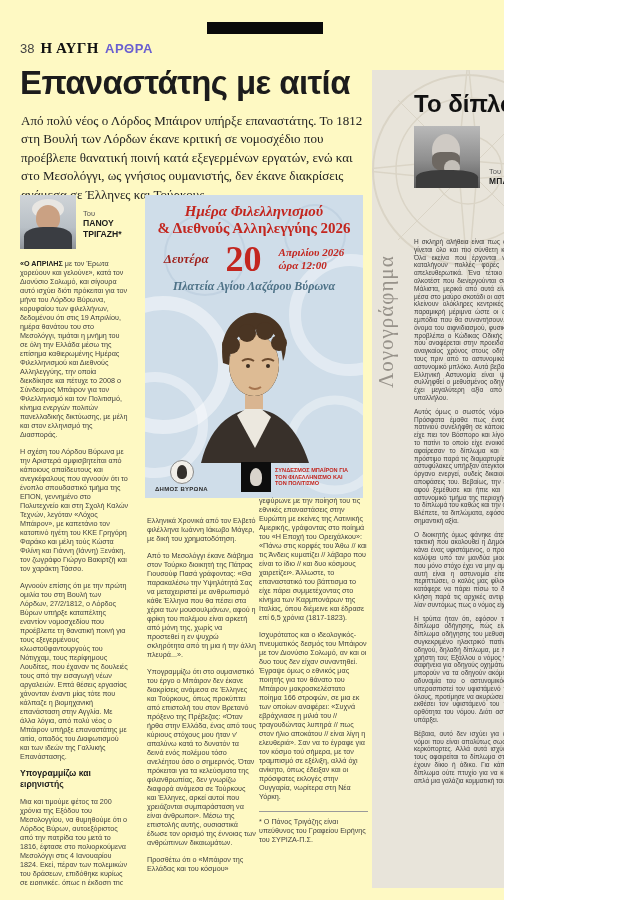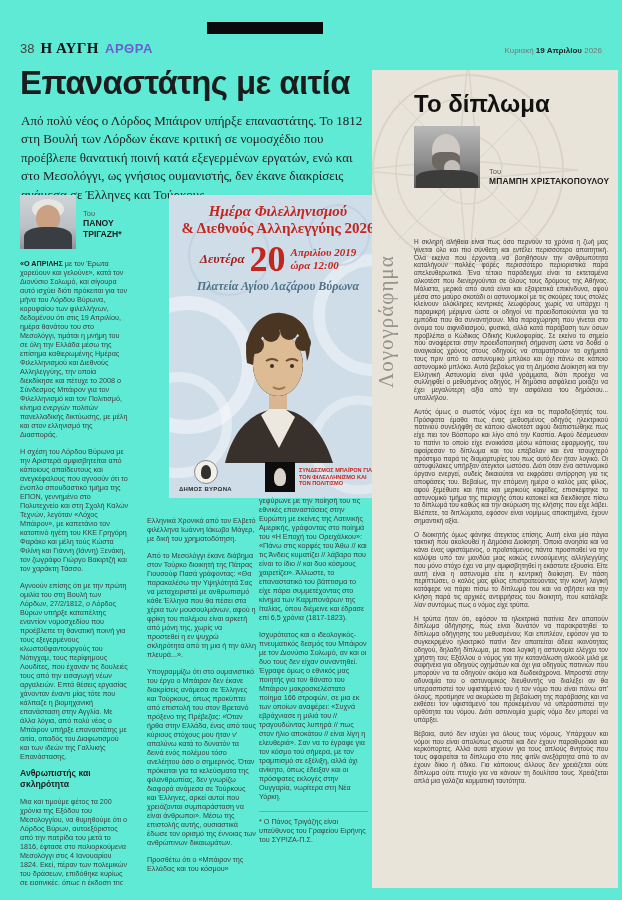--- a/index.html
+++ b/index.html
@@ -1,16 +1,16 @@
 <!DOCTYPE html>
 <html><head>
 <meta charset="utf-8">
 <style>
   html,body{margin:0;padding:0;background:#fff;}
-  .page{position:relative;width:622px;height:900px;background:#5eead4;overflow:hidden;
+  .page{position:relative;width:504px;height:900px;background:#fef9c3;overflow:hidden;
         font-family:"Liberation Sans",sans-serif;color:#3e3e3e;}
   
   .print-mark{position:absolute;left:207px;top:22px;width:116px;height:12px;background:#0a0a0a;}
   .hdr{position:absolute;left:20px;top:40px;width:582px;display:flex;justify-content:space-between;align-items:baseline;}
   .hdr-left{display:flex;align-items:baseline;gap:6px;}
   .pagenum{font-size:13px;color:#444;}
   .masthead{font-family:"Liberation Serif",serif;font-weight:bold;font-size:15px;color:#111;letter-spacing:.5px;}
   .section{font-weight:bold;font-size:13px;color:#6a5fd0;letter-spacing:.5px;text-align:center;}
   .hdr-right{font-size:8px;color:#777;}
   .hdr-right b{color:#222;}
@@ -30,26 +30,26 @@
   .byline-photo .hair{position:absolute;left:12px;top:4px;width:32px;height:20px;border-radius:50%;background:#e8e6e2;}
   .byline-photo .face{position:absolute;left:16px;top:10px;width:24px;height:26px;border-radius:50% 50% 45% 45%;background:#caa183;}
   .byline-photo .body{position:absolute;left:4px;top:32px;width:48px;height:24px;border-radius:40% 40% 0 0;background:#3a3d42;}
   .byline-meta{font-size:7.5px;color:#555;padding-top:14px;}
   .byline-meta .nm{font-weight:bold;font-size:8.6px;color:#1c1c1c;line-height:1.2;}
   .lead-bold{font-weight:bold;color:#222;}
   .subhead{font-weight:bold;font-size:8.6px;color:#1c1c1c;margin:2px 0 4px 0;}
   .footrule{border:none;border-top:1px solid #9a9a9a;margin:10px 0 5px 0;width:100%;}
   .footnote{font-size:7.2px;color:#3e3e3e;}
   
-  .poster{position:absolute;left:145px;top:195px;width:218px;height:303px;background:#cfdde9;overflow:hidden;margin-left:24px;}
+  .poster{position:absolute;left:145px;top:195px;width:218px;height:303px;background:#cfdde9;overflow:hidden;}
   .poster svg.deco{position:absolute;left:0;top:0;}
   .poster-inner{position:relative;text-align:center;font-family:"Liberation Serif",serif;}
   .pt1{margin-top:8px;font-size:15px;font-weight:bold;font-style:italic;color:#c3261f;line-height:1.15;}
   .pt2{font-size:15px;font-weight:bold;color:#c3261f;line-height:1.15;}
-  .pdate{display:flex;justify-content:center;align-items:center;gap:5px;margin-top:5px;}
+  .pdate{display:flex;justify-content:center;align-items:center;gap:17px;margin-top:5px;}
   .pday{font-size:13px;font-weight:bold;font-style:italic;color:#9e1f1a;}
   .pnum{font-size:36px;font-weight:bold;color:#c3261f;line-height:.9;}
   .pmonth{font-size:11px;font-weight:bold;font-style:italic;color:#c3261f;text-align:left;line-height:1.15;}
   .ploc{margin-top:4px;font-size:12px;font-weight:bold;font-style:italic;color:#4d7186;}
   .portrait{position:absolute;left:44px;top:108px;}
   .plogos{position:absolute;left:0;bottom:6px;width:100%;display:flex;justify-content:space-between;
           align-items:flex-end;padding:0 10px;box-sizing:border-box;font-family:"Liberation Sans",sans-serif;}
   .logo-left{text-align:center;}
   .medallion{width:22px;height:22px;border-radius:50%;background:#f2efe9;border:1px solid #8a8a8a;margin:0 auto 2px auto;position:relative;overflow:hidden;}
   .medallion .sil{position:absolute;left:6px;top:4px;width:10px;height:14px;border-radius:50% 50% 40% 40%;background:#34302c;}
@@ -109,41 +109,41 @@
       </div>
       <div class="byline-meta">
         <div>Του</div>
         <div class="nm">ΠΑΝΟΥ</div>
         <div class="nm">ΤΡΙΓΑΖΗ*</div>
       </div>
     </div>
     <p><span class="lead-bold">«Ο ΑΠΡΙΛΗΣ</span><span> με τον Έρωτα χορεύουν και γελούνε», κατά τον Διονύσιο Σολωμό, και σίγουρα αυτό ισχύει διότι πρόκειται για τον μήνα του Λόρδου Βύρωνα, κορυφαίου των φιλελλήνων, δεδομένου ότι στις 19 Απριλίου, ημέρα θανάτου του στο Μεσολόγγι, τιμάται η μνήμη του σε όλη την Ελλάδα μέσω της επίσημα καθιερωμένης Ημέρας Φιλελληνισμού και Διεθνούς Αλληλεγγύης, την οποία διεκδίκησε και πέτυχε το 2008 ο Σύνδεσμος Μπάιρον για τον Φιλελληνισμό και τον Πολιτισμό, κίνημα ενεργών πολιτών πανελλαδικής δικτύωσης, με μέλη και στον ελληνισμό της Διασποράς.</span></p>
     <p>Η σχέση του Λόρδου Βύρωνα με την Αριστερά αμφισβητείται από κάποιους απαίδευτους και ανεγκέφαλους που αγνοούν ότι το ένοπλο σπουδαστικό τμήμα της ΕΠΟΝ, γεννημένο στο Πολυτεχνείο και στη Σχολή Καλών Τεχνών, λεγόταν «Λόχος Μπάιρον», με καπετάνιο τον κατοπινό ηγέτη του ΚΚΕ Γρηγόρη Φαράκο και μέλη τούς Κώστα Φιλίνη και Γιάννη (Ιάννη) Ξενάκη, τον ζωγράφο Γιώργο Βακιρτζή και τον χαράκτη Τάσσο.</p>
     <p>Αγνοούν επίσης ότι με την πρώτη ομιλία του στη Βουλή των Λόρδων, 27/2/1812, ο Λόρδος Βύρων υπήρξε καταπέλτης εναντίον νομοσχεδίου που προέβλεπε τη θανατική ποινή για τους εξεγερμένους κλωστοϋφαντουργούς του Νότιγχαμ, τους περίφημους Λουδίτες, που έχαναν τις δουλειές τους από την εισαγωγή νέων αργαλειών. Επτά θέσεις εργασίας χάνονταν έναντι μίας τότε που κάλπαζε η βιομηχανική επανάσταση στην Αγγλία. Με άλλα λόγια, από πολύ νέος ο Μπάιρον υπήρξε επαναστάτης με αιτία, οπαδός του Διαφωτισμού και των ιδεών της Γαλλικής Επανάστασης.</p>
-    <div class="subhead">Ανθρωπιστής και σκληρότητα</div>
+    <div class="subhead">Υπογραμμίζω και ειρηνιστής</div>
     <p>Μια και τιμούμε φέτος τα 200 χρόνια της Εξόδου του Μεσολογγίου, να θυμηθούμε ότι ο Λόρδος Βύρων, αυτοεξόριστος από την πατρίδα του μετά το 1816, έφτασε στο πολιορκούμενα Μεσολόγγι στις 4 Ιανουαρίου 1824. Εκεί, πέραν των πολεμικών του δράσεων, επιδόθηκε κυρίως σε ειρηνικές, όπως η έκδοση της πρώτης ελληνικής εφημερίδας</p>
   </div>
 
   <div class="poster">
     <svg class="deco" width="218" height="303" viewBox="0 0 218 303">
       <circle cx="18" cy="170" r="62" fill="none" stroke="#ffffff" stroke-width="14" opacity="0.45"></circle>
       <circle cx="10" cy="230" r="48" fill="none" stroke="#ffffff" stroke-width="10" opacity="0.4"></circle>
       <circle cx="205" cy="120" r="55" fill="none" stroke="#ffffff" stroke-width="12" opacity="0.4"></circle>
       <circle cx="190" cy="250" r="45" fill="none" stroke="#ffffff" stroke-width="9" opacity="0.35"></circle>
       <circle cx="60" cy="60" r="40" fill="none" stroke="#b9cbdc" stroke-width="2" opacity="0.6"></circle>
       <circle cx="170" cy="40" r="30" fill="none" stroke="#b9cbdc" stroke-width="2" opacity="0.6"></circle>
     </svg>
     <div class="poster-inner">
       <div class="pt1">Ημέρα Φιλελληνισμού</div>
       <div class="pt2">&amp; Διεθνούς Αλληλεγγύης 2026</div>
       <div class="pdate">
         <span class="pday">Δευτέρα</span>
         <span class="pnum">20</span>
         <span class="pmonth">
-          <span>Απριλίου 2019</span><br>
+          <span>Απριλίου 2026</span><br>
           <span>ώρα 12:00</span>
         </span>
       </div>
       <div class="ploc">Πλατεία Αγίου Λαζάρου Βύρωνα</div>
     </div>
     <svg class="portrait" width="130" height="160" viewBox="0 0 130 160">
       <path d="M12,160 C22,118 48,106 65,106 C86,106 108,122 120,160 Z" fill="#38302a"></path>
       <path d="M48,112 L65,100 L82,114 L66,145 Z" fill="#ece8df"></path>
       <rect x="56" y="88" width="18" height="18" fill="#d9b591"></rect>
       <ellipse cx="65" cy="62" rx="25" ry="31" fill="#ddb causa894"></ellipse>

